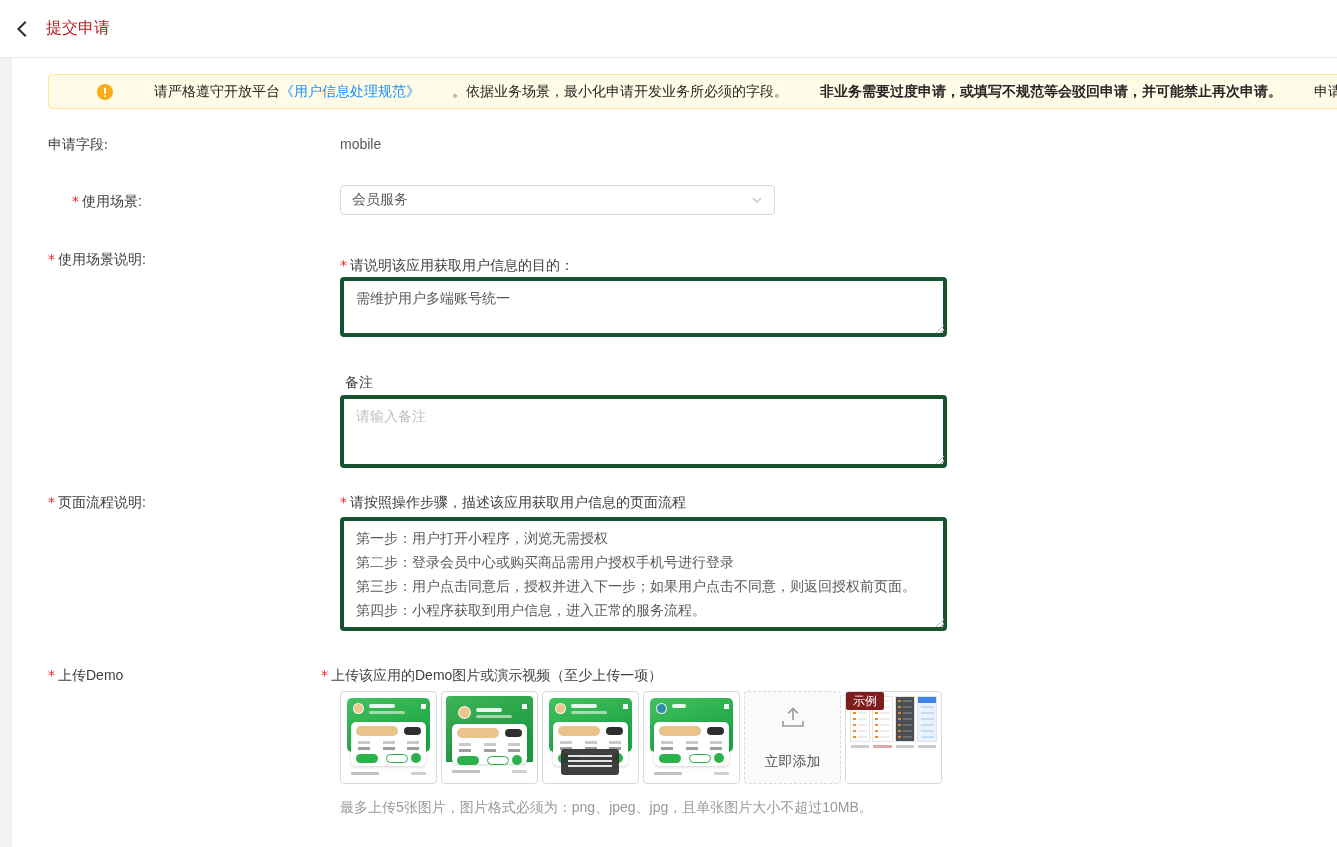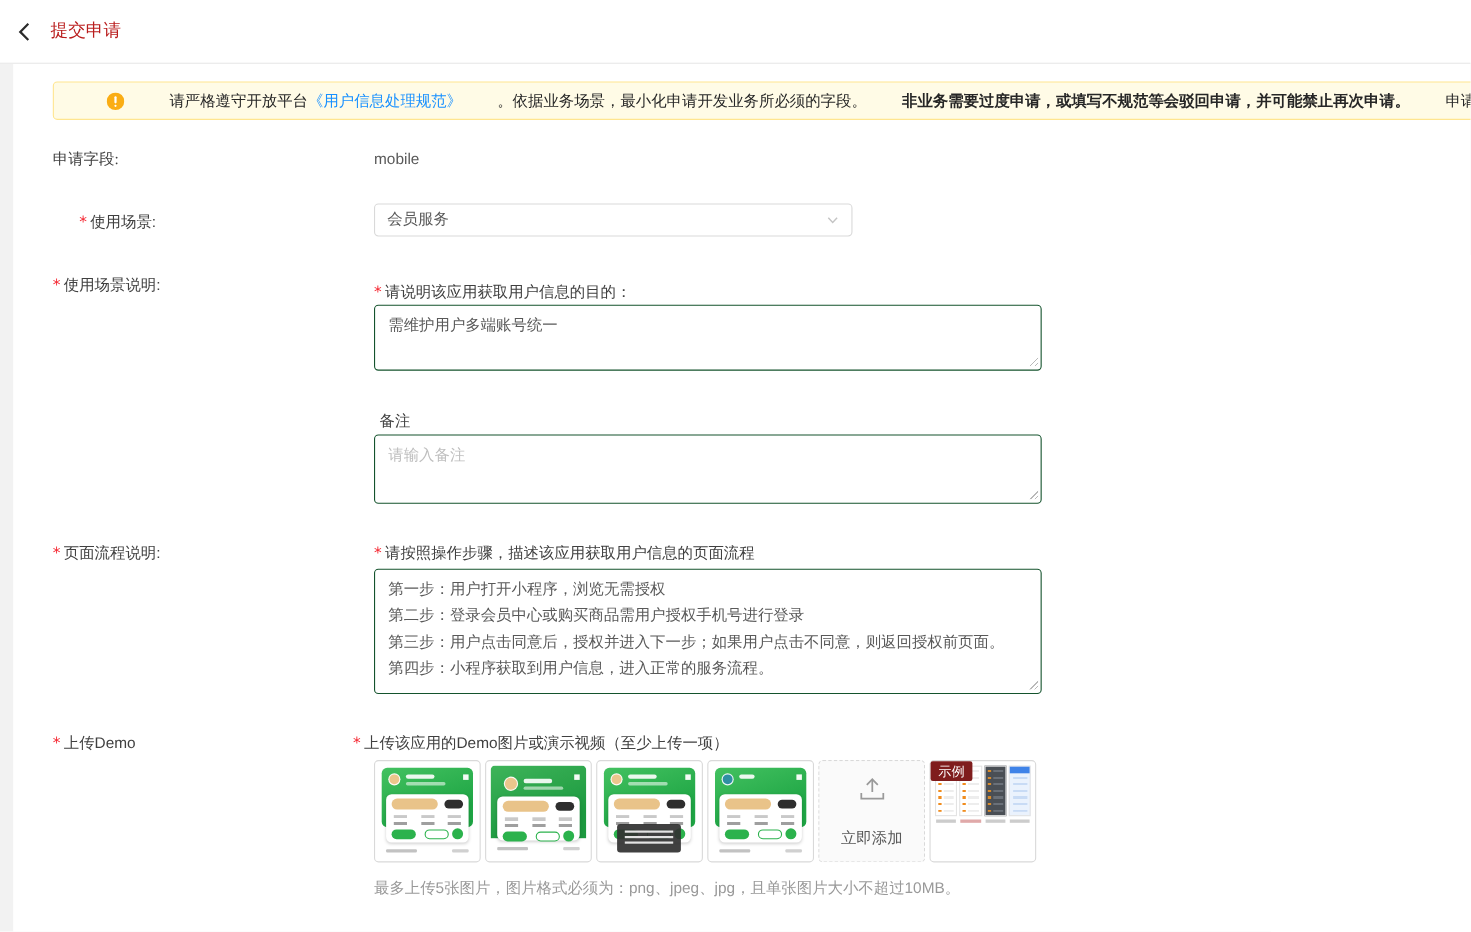--- a/index.html
+++ b/index.html
@@ -32,21 +32,21 @@
   .sub-lbl { color:#404040; }
 
   
   .select { position:absolute; left:328px; top:127px; width:435px; height:30px;
     border:1px solid #d9d9d9; border-radius:4px; background:#fff; cursor:pointer;
     display:flex; align-items:center; padding:0 11px; color:#595959; }
   .select .chev { margin-left:auto; display:flex; }
 
   
   .ta-wrap { position:absolute; left:328px; }
-  textarea { width:607px; border:1px solid #14532d; border-radius:4px; resize:none;
+  textarea { width:607px; border:4px solid #14532d; border-radius:4px; resize:none;
     font-family:inherit; font-size:14px; color:#595959; line-height:24px;
     padding:5px 12px; outline:none; display:block; }
   textarea::placeholder { color:#bfbfbf; }
   .rz { position:absolute; right:3px; bottom:4px; width:9px; height:9px; pointer-events:none;
     background:repeating-linear-gradient(-45deg, transparent 0 2px, #b9b9b9 2px 3px);
     clip-path:polygon(100% 0, 100% 100%, 0 100%); }
 
   
   .thumbs { position:absolute; left:328px; top:633px; display:flex; gap:4px; }
   .thumb { width:97px; height:93px; border:1px solid #d9d9d9; border-radius:4px;
@@ -161,21 +161,21 @@
     </div>
     <div class="abs sub-lbl" style="left:328px; top:199px;">
       <span class="star">*</span><span>请说明该应用获取用户信息的目的：</span>
     </div>
     <div class="ta-wrap" style="top:219px;">
       <textarea style="height: 60px;">需维护用户多端账号统一</textarea>
       <span class="rz"></span>
     </div>
     <div class="abs sub-lbl" style="left:333px; top:316px;">备注</div>
     <div class="ta-wrap" style="top:337px;">
-      <textarea style="height: 63px;" placeholder="请输入备注"></textarea>
+      <textarea style="height: 73px;" placeholder="请输入备注"></textarea>
       <span class="rz"></span>
     </div>
 
     <div class="abs lbl" style="left:36px; top:436px;">
       <span class="star">*</span><span>页面流程说明:</span>
     </div>
     <div class="abs sub-lbl" style="left:328px; top:436px;">
       <span class="star">*</span><span>请按照操作步骤，描述该应用获取用户信息的页面流程</span>
     </div>
     <div class="ta-wrap" style="top:459px;">

